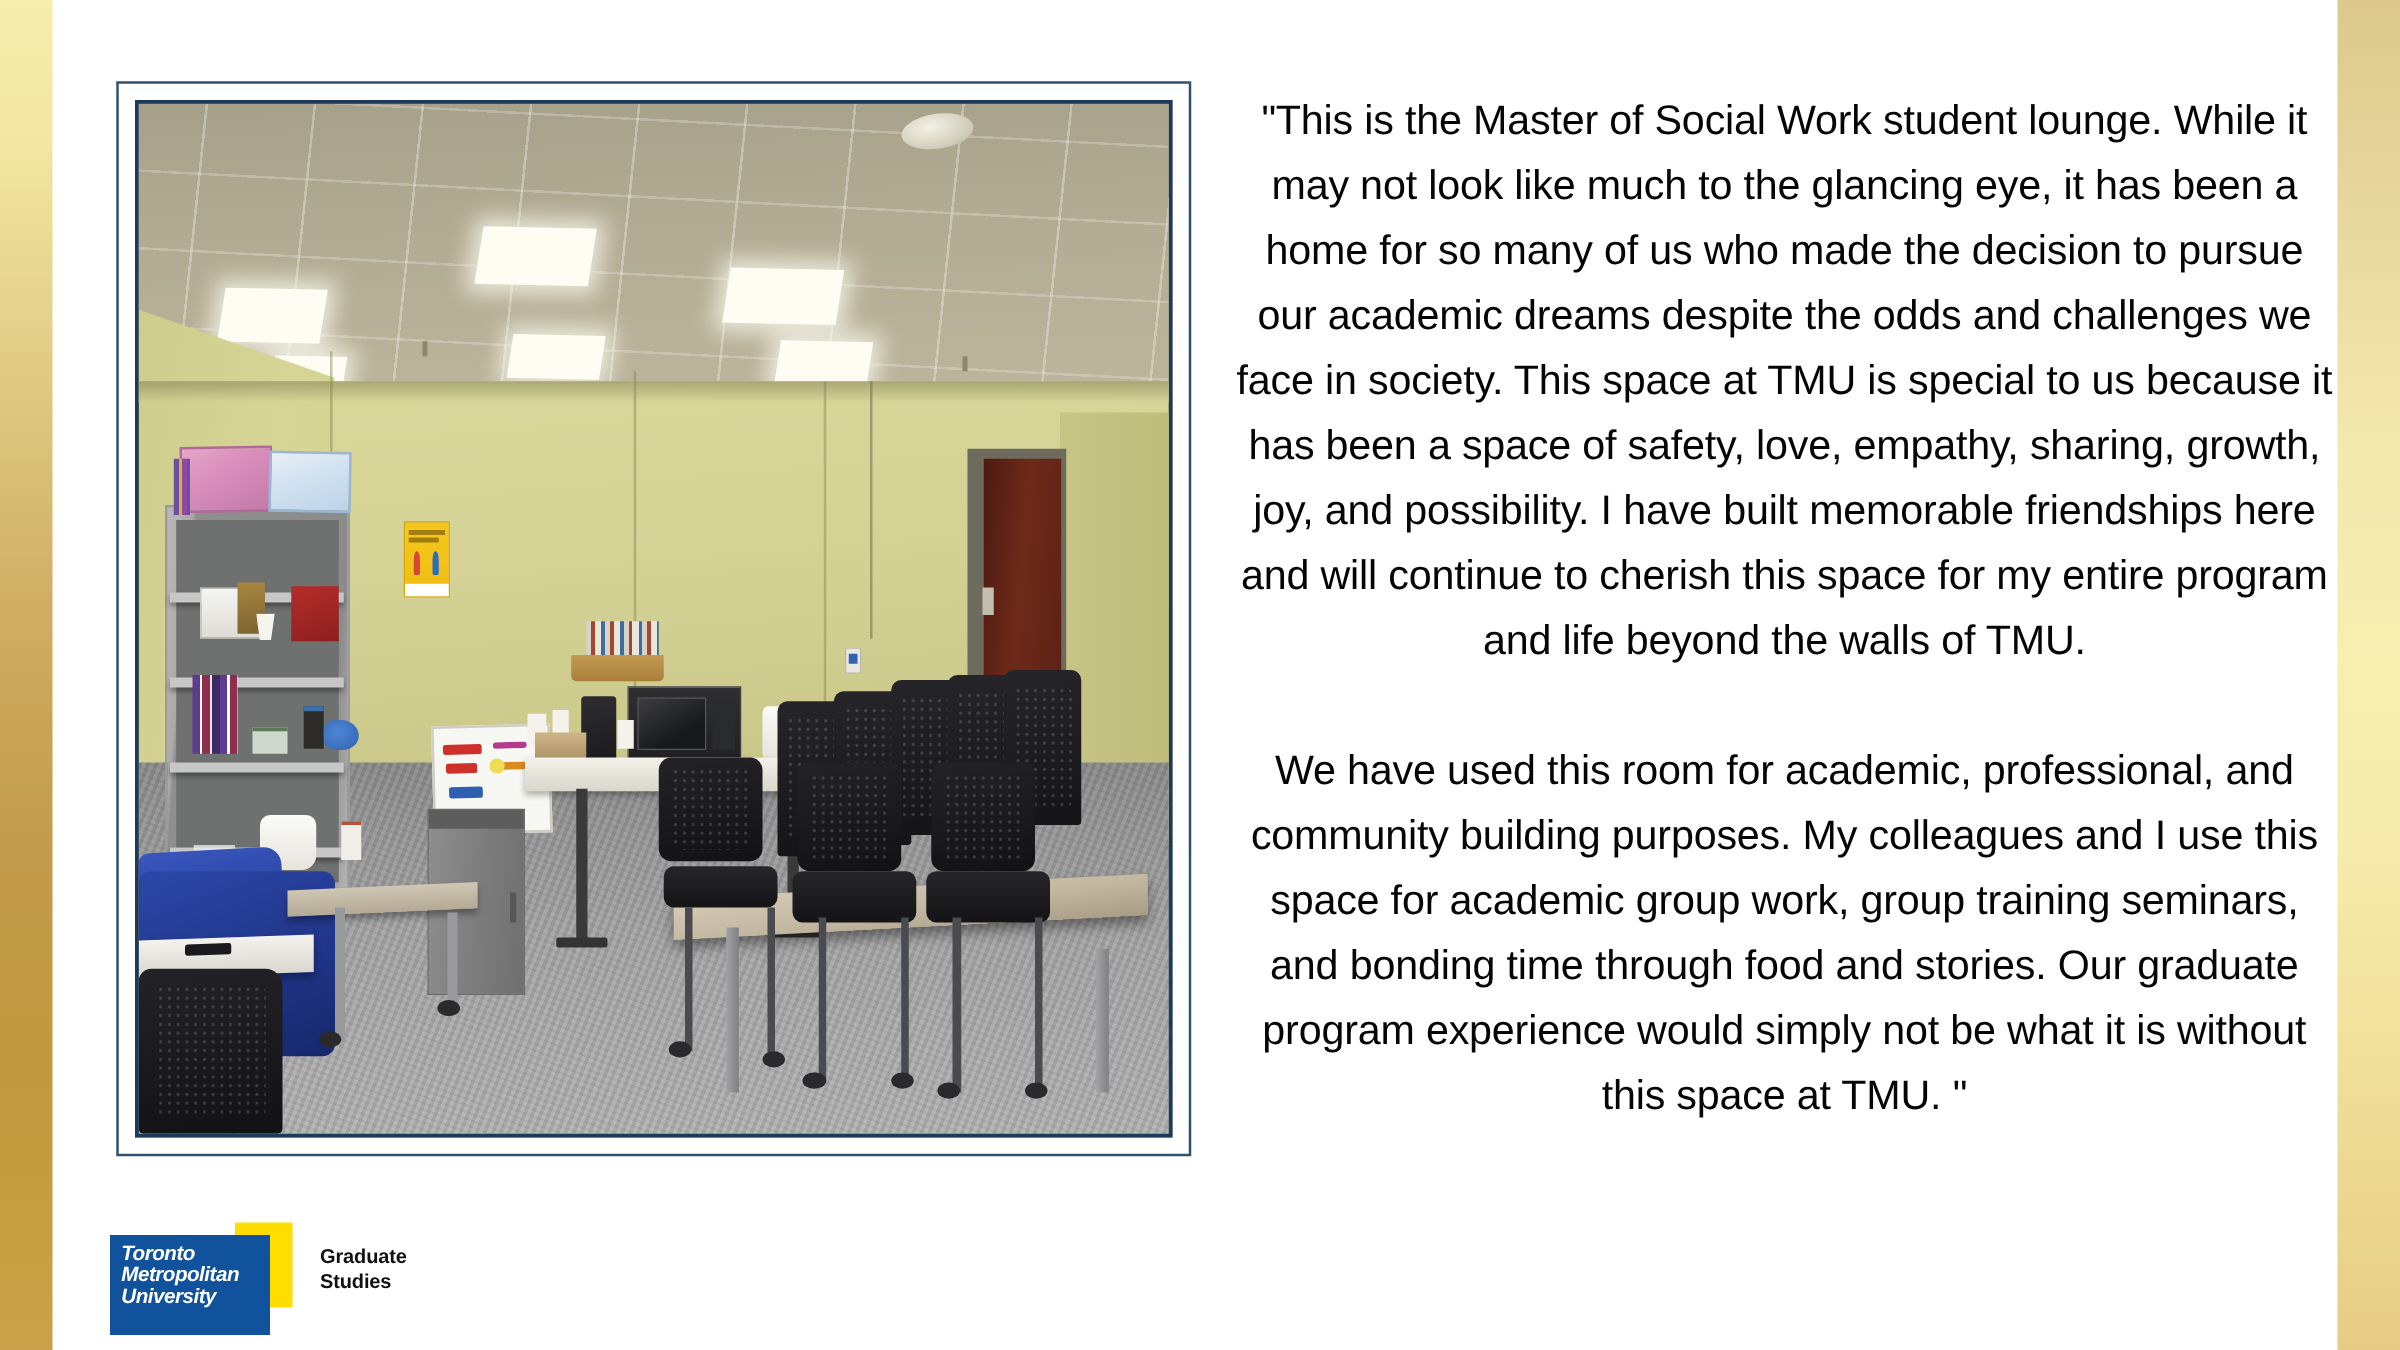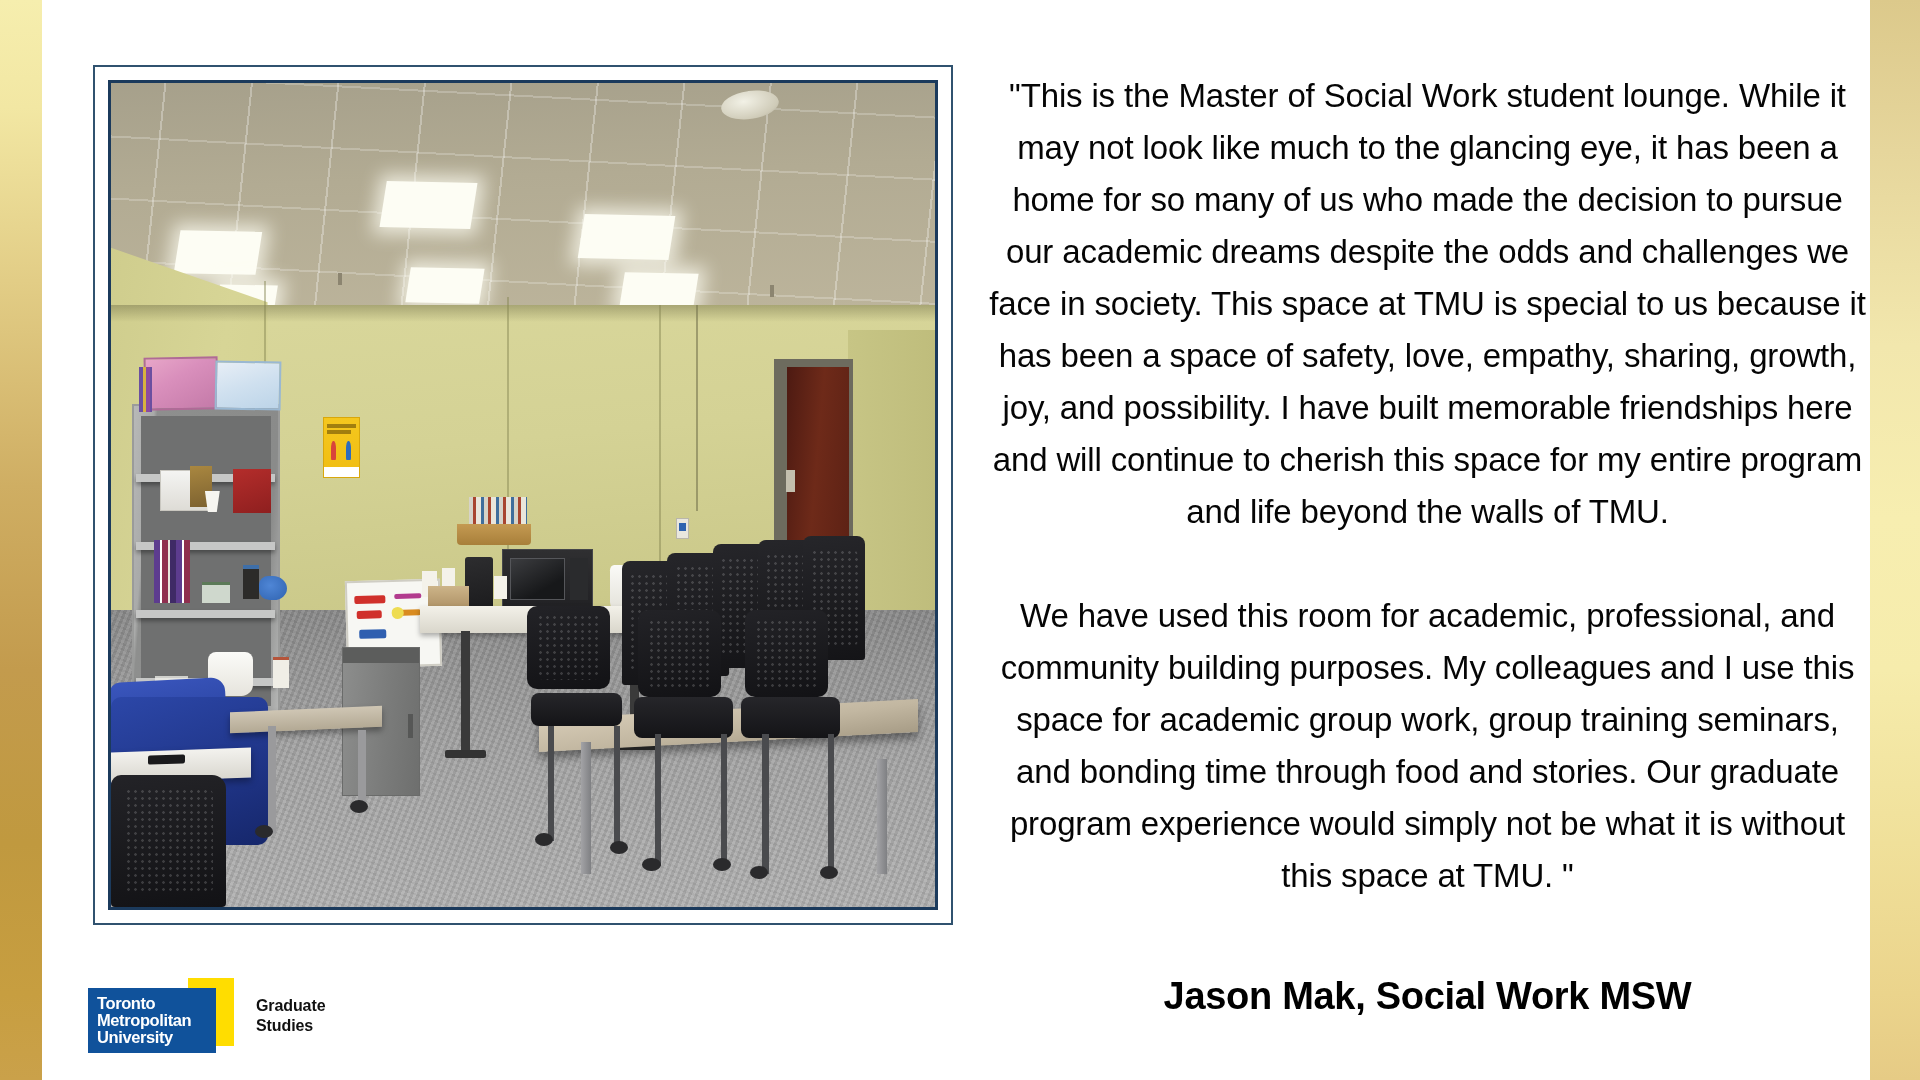--- a/index.html
+++ b/index.html
@@ -650,22 +650,23 @@
     top: 0px;
     width: 46px;
     height: 68px;
     background: #ffdd00;
   }
   .logo-blue {
     position: absolute;
     left: 0px;
     top: 10px;
     width: 128px;
-    height: 65px;
+    height: 80px;
     background: #10529b;
+    font-style: italic;
   }
   .logo-blue-text {
     position: absolute;
     left: 9px;
     top: 7px;
     color: #ffffff;
     font-family: "Liberation Sans", sans-serif;
     font-size: 16.5px;
     font-weight: bold;
     line-height: 17px;
@@ -856,21 +857,20 @@
       </div>
     </div>
   </div>
 
   <div class="quote-col">
     <p class="quote-p">"This is the Master of Social Work student lounge. While it may not look like much to the glancing eye, it has been a home for so many of us who made the decision to pursue our academic dreams despite the odds and challenges we face in society. This space at TMU is special to us because it has been a space of safety, love, empathy, sharing, growth, joy, and possibility. I have built memorable friendships here and will continue to cherish this space for my entire program and life beyond the walls of TMU.</p>
     <div class="quote-gap"></div>
     <p class="quote-p">We have used this room for academic, professional, and community building purposes. My colleagues and I use this space for academic group work, group training seminars, and bonding time through food and stories. Our graduate program experience would simply not be what it is without this space at TMU. "</p>
   </div>
 
-  <p class="attribution">Jason Mak, Social Work MSW</p>
 
   <div class="logo-wrap">
     <div class="logo-yellow"></div>
     <div class="logo-blue">
       <div class="logo-blue-text">Toronto
 Metropolitan
 University</div>
     </div>
     <div class="logo-sub">Graduate
 Studies</div>

